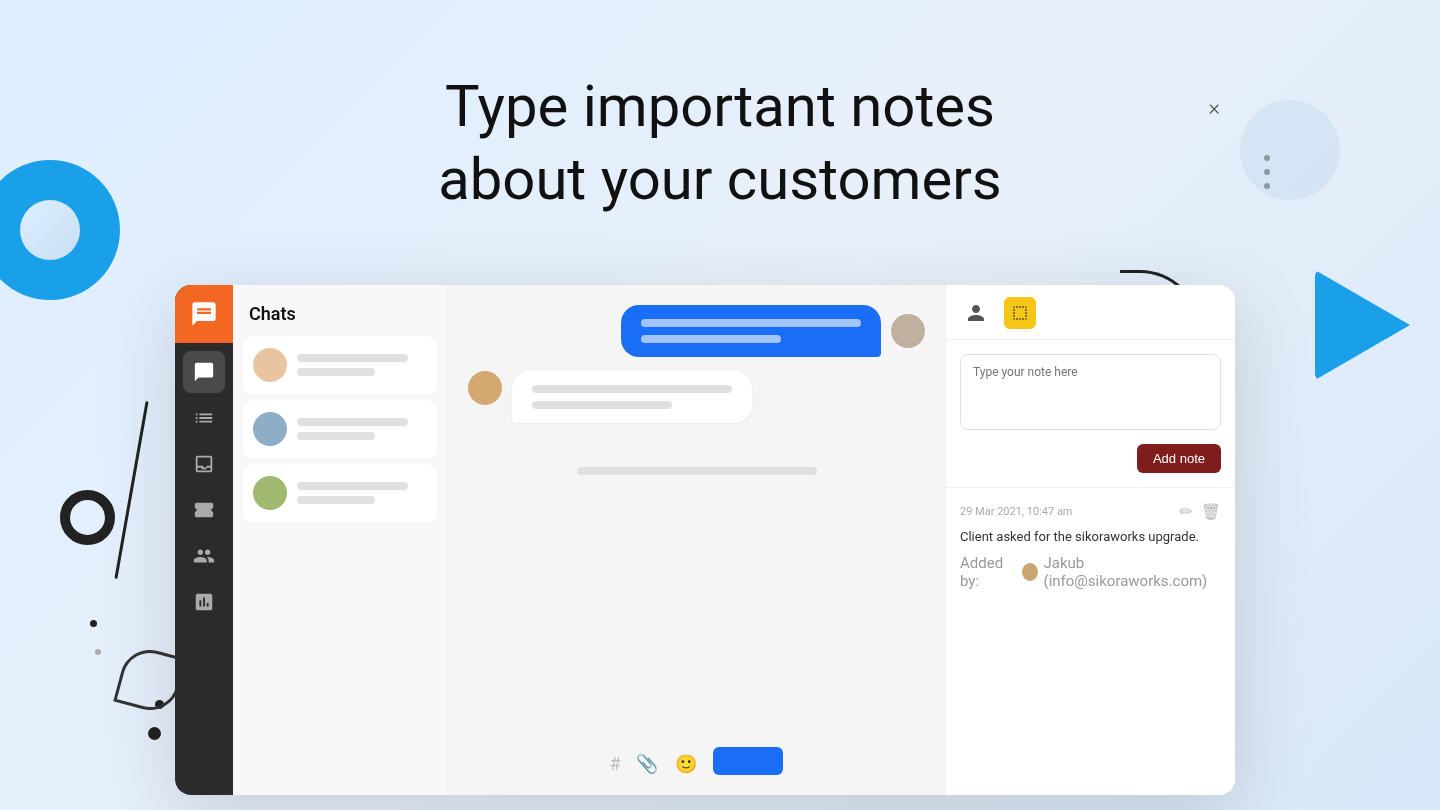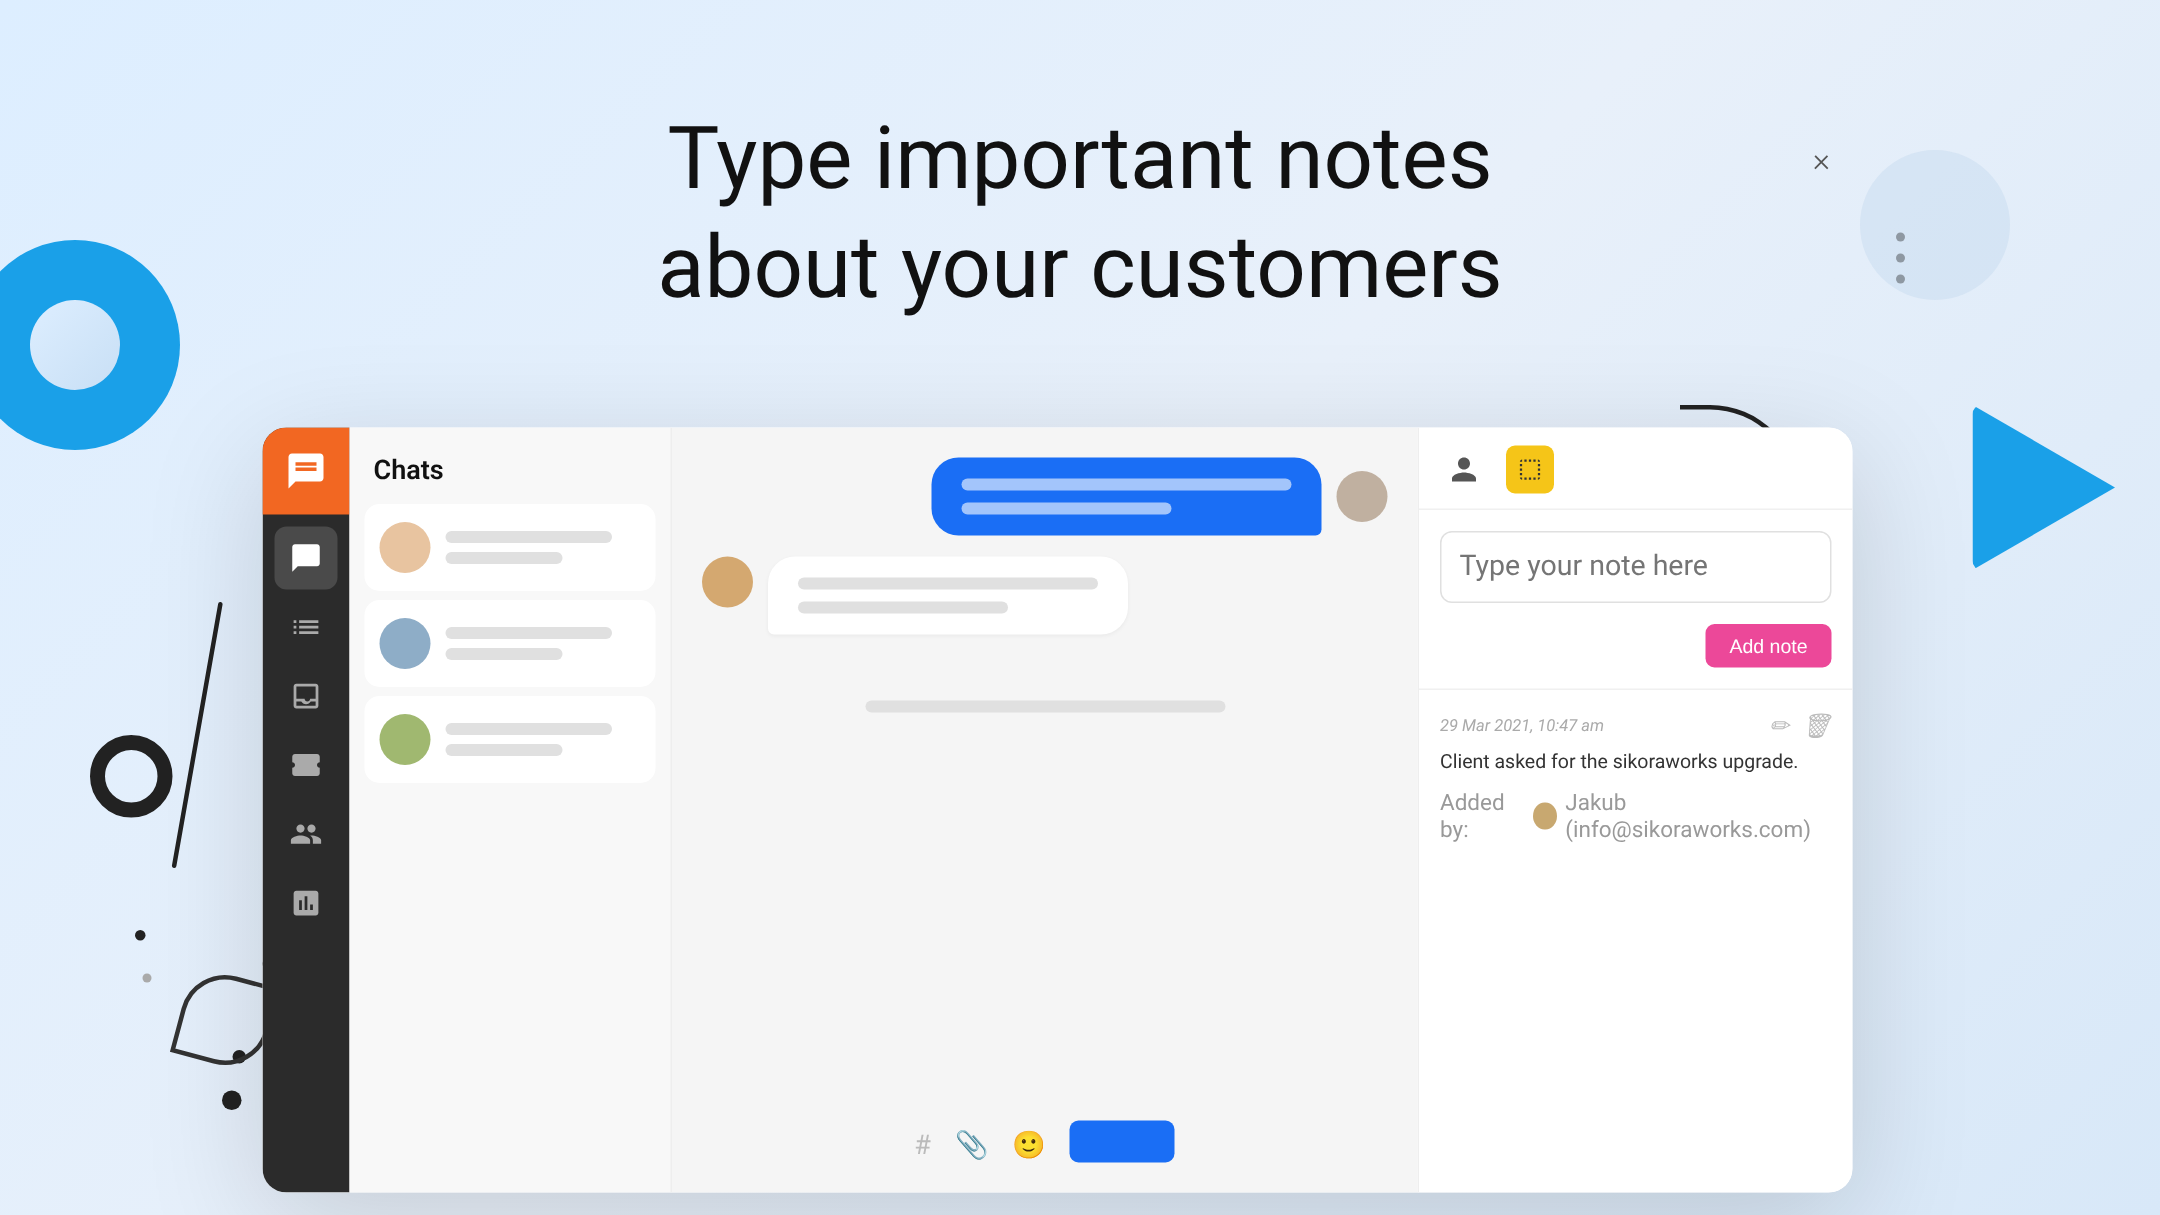--- a/index.html
+++ b/index.html
@@ -397,52 +397,51 @@
       font-weight: 600;
       color: #111;
     }
     .quick-notes-actions {
       display: flex;
       gap: 8px;
       color: #888;
     }
     .note-textarea {
       width: 100%;
-      height: 48px;
+      height: 76px;
       border: 1px solid #e0e0e0;
       border-radius: 8px;
       padding: 10px 12px;
-      font-size: 19px;
+      font-size: 12px;
       color: #bbb;
       resize: none;
       font-family: inherit;
       outline: none;
     }
     .add-note-btn {
       display: block;
       margin-left: auto;
       margin-top: 10px;
-      background: #ec4899;
+      background: #7f1d1d;
       color: #fff;
       border: none;
       border-radius: 6px;
       padding: 7px 16px;
       font-size: 13px;
       cursor: pointer;
       font-weight: 500;
     }
     .saved-note {
       padding: 14px;
     }
     .saved-note-meta {
       display: flex;
       align-items: center;
       justify-content: space-between;
       margin-bottom: 8px;
-      font-style: italic;
     }
     .saved-note-date {
       font-size: 11px;
       color: #aaa;
     }
     .saved-note-edit-btns {
       display: flex;
       gap: 8px;
       color: #bbb;
     }

